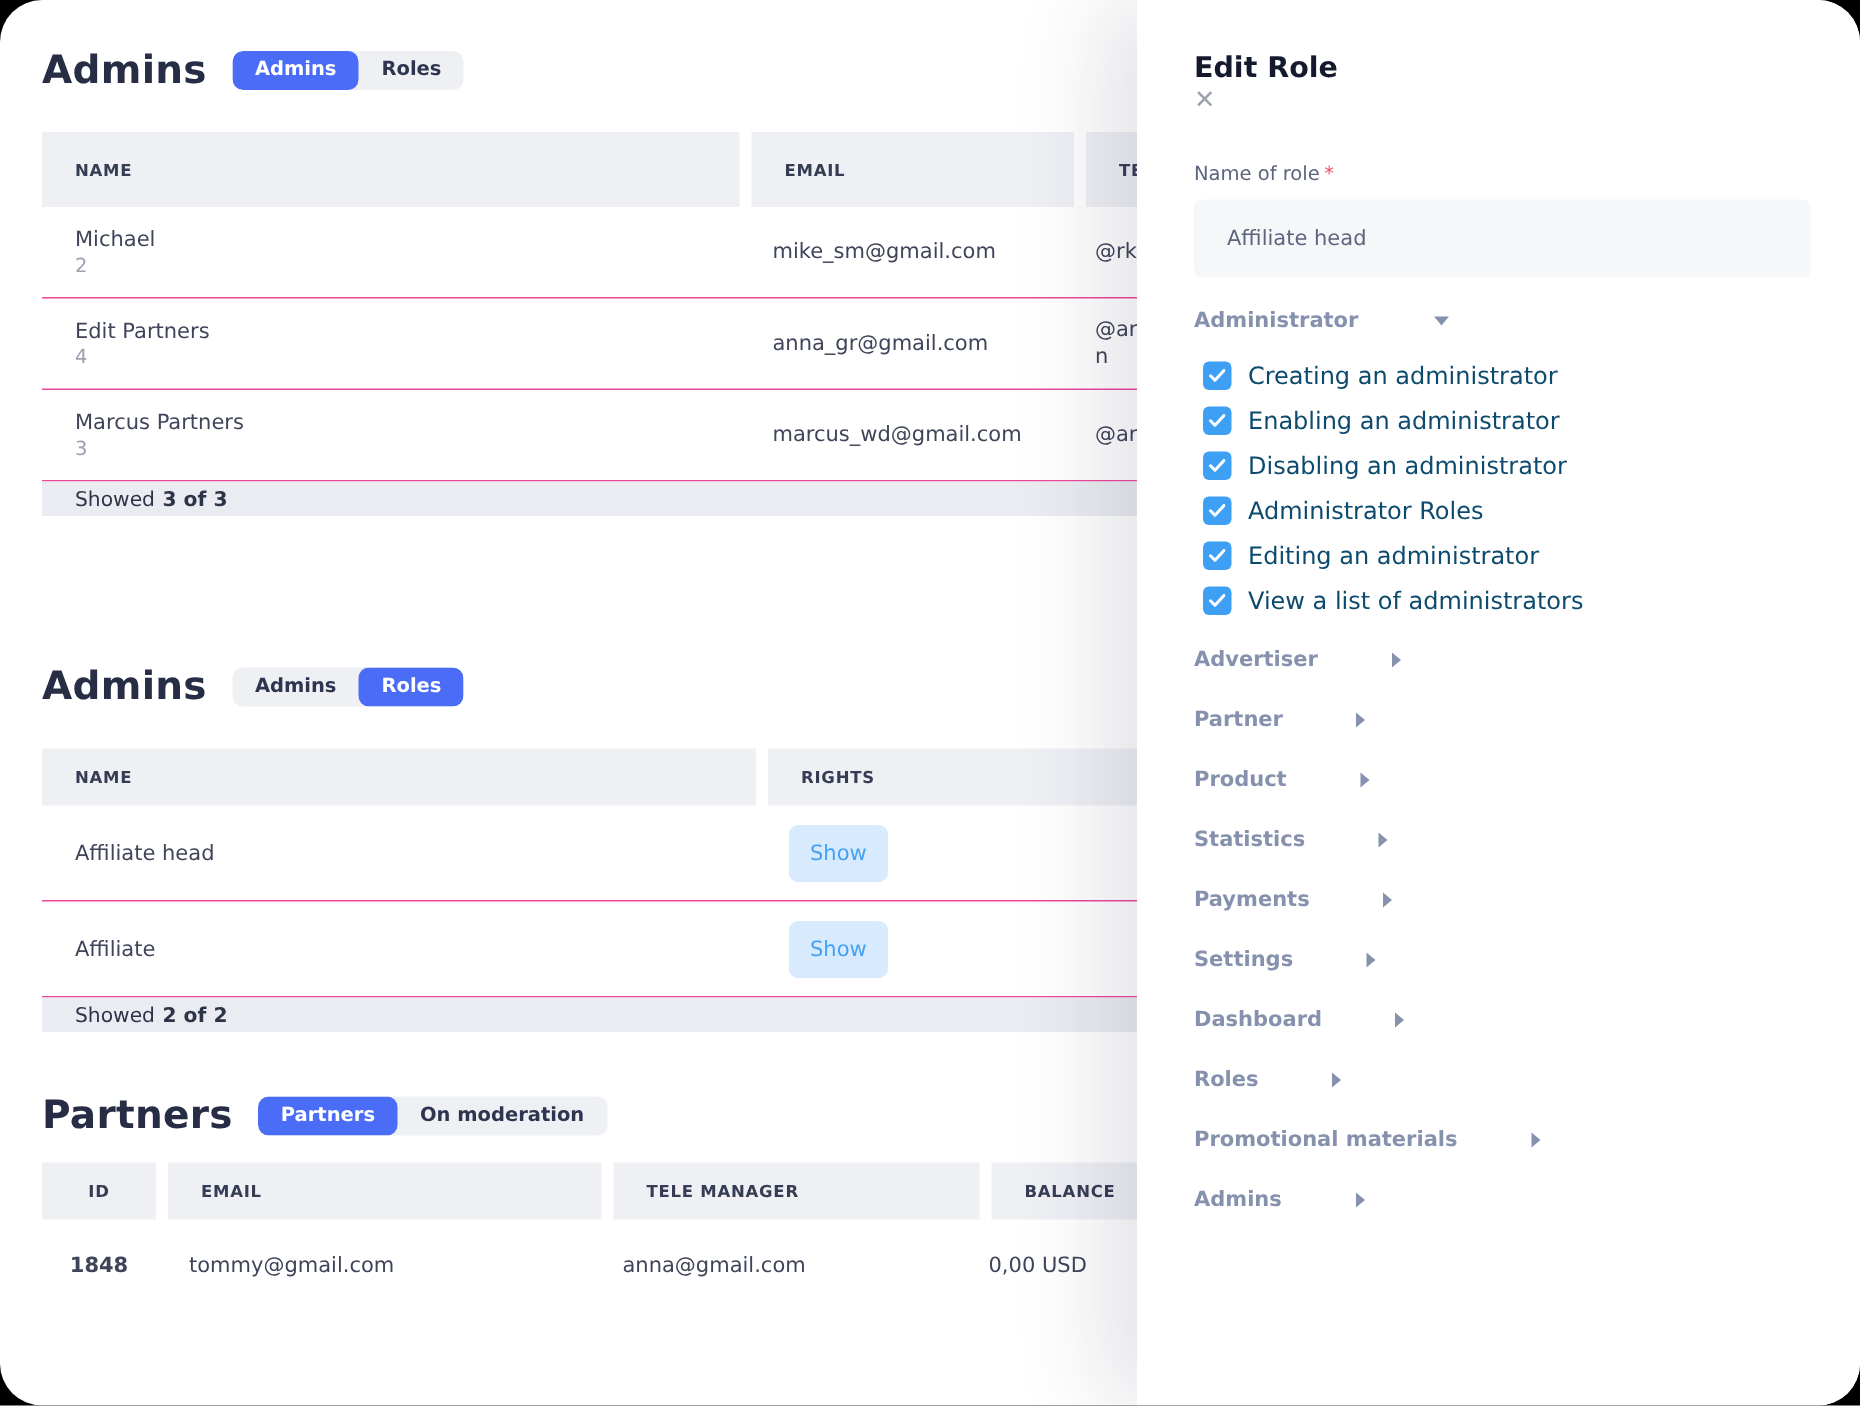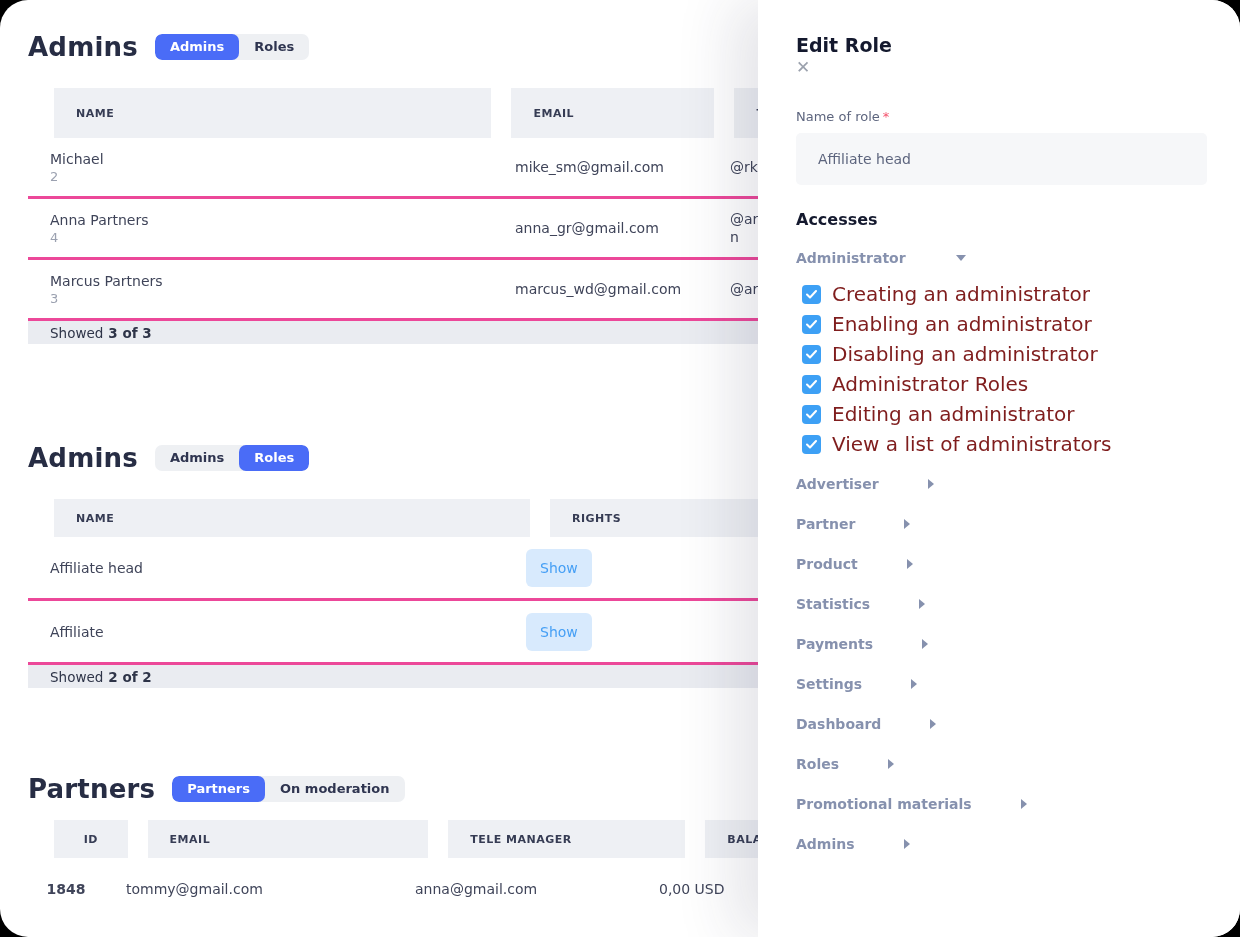--- a/index.html
+++ b/index.html
@@ -30,30 +30,30 @@
   }
   .tab {
     height:26px; line-height:26px; padding:0 15px;
     font-size:13px; font-weight:700; color:#2f3550;
     border-radius:7px; cursor:pointer; white-space:nowrap;
   }
   .tab.active { background:#4a6cf7; color:#fff; }
 
   .sec1-head { margin-bottom:24px; }
   .table { width:760px; }
-  .thead { display:flex; gap:20px;margin-left:26px; }
+  .thead { display:flex; gap:8px; }
   .th {
     background:#eef0f4; display:flex; align-items:center;
     font-size:11px; font-weight:700; color:#363c54; letter-spacing:0.5px;
     padding-left:22px;
   }
   .thead.tall .th { height:50px; }
   .thead.short .th { height:38px; }
   .tr {
-    display:flex; align-items:center; border-bottom:3px solid #ec4899;
+    display:flex; align-items:center; border-bottom:1px solid #ec4899;
   }
   .tr .cell { padding-left:22px; font-size:14px; color:#3f4459; }
   .tfoot {
     background:#eaecf1; height:23px; display:flex; align-items:center;
     padding-left:22px; font-size:13.5px; color:#2e3448;
   }
   .tfoot b { margin-left:5px; font-weight:700; }
 
   
   .t1-c1 { width:465px; } .t1-c2 { width:215px; } .t1-c3 { flex:1; }
@@ -66,21 +66,21 @@
   .sec2-head { margin-top:97px; margin-bottom:24px; }
   .t2-c1 { width:476px; } .t2-c2 { flex:1; }
   .t2 .tr { height:64px; }
   .show-btn {
     display:inline-block; background:#d8eafd; color:#459ff5;
     font-size:14px; line-height:1; padding:12px 14px; border-radius:6px;
     cursor:pointer;
   }
 
   
-  .sec3-head { margin-top:84px; margin-bottom:14px; }
+  .sec3-head { margin-top:39px; margin-bottom:14px; }
   .t3-c1 { width:76px; justify-content:center; padding-left:0 !important; text-align:center; }
   .t3-c2 { width:289px; } .t3-c3 { width:244px; } .t3-c4 { flex:1; }
   .t3 .tr { height:62px; border-bottom:none; }
   .id-val { font-weight:700; color:#363c54; }
 
   
   .drawer {
     position:absolute; top:0; right:0; width:482px; height:100%;
     background:#fff;
     box-shadow:-25px 0 55px rgba(38,44,71,0.12);
@@ -117,21 +117,21 @@
     border-left:6px solid #8691ae;
   }
   .check-list { margin-top:13px; }
   .check-row { display:flex; align-items:center; height:30px; padding-left:6px; }
   .checkbox {
     width:19px; height:19px; background:#3da0f5; border-radius:4px;
     display:flex; align-items:center; justify-content:center;
     cursor:pointer; flex:none;
   }
   .checkbox svg { display:block; }
-  .check-label { margin-left:11px; font-size:20px; color:#7f1d1d; }
+  .check-label { margin-left:11px; font-size:16px; color:#0c4a6e; }
   .collapsed-list { margin-top:17px; }
   .collapsed-row { height:40px; display:flex; align-items:flex-start; }
 </style>
 </head>
 <body>
 
 <div class="card">
 
   <div class="main">
 
@@ -157,21 +157,21 @@
         </div>
         <div class="cell t1-c2">mike_sm@gmail.com</div>
         <div class="cell t1-c3 tg-cell">
           <div>@rk</div>
           <div></div>
         </div>
       </div>
 
       <div class="tr">
         <div class="cell t1-c1">
-          <div class="name-main">Anna Partners</div>
+          <div class="name-main">Edit Partners</div>
           <div class="name-sub">4</div>
         </div>
         <div class="cell t1-c2">anna_gr@gmail.com</div>
         <div class="cell t1-c3 tg-cell">
           <div>@ar</div>
           <div>n</div>
         </div>
       </div>
 
       <div class="tr">
@@ -257,21 +257,20 @@
     <div class="drawer-head">
       <div class="drawer-title">Edit Role</div>
       <div class="close-icon">✕</div>
     </div>
 
     <div class="field-label">
       <span>Name of role</span><span class="req">*</span>
     </div>
     <input class="text-input" type="text" value="Affiliate head" style="">
 
-    <div class="accesses-title">Accesses</div>
 
     <div class="group-head expanded">
       <span>Administrator</span>
       <span class="tri-down"></span>
     </div>
 
     <div class="check-list">
       <div class="check-row">
         <span class="checkbox">
             <svg width="11" height="9" viewBox="0 0 11 9">

